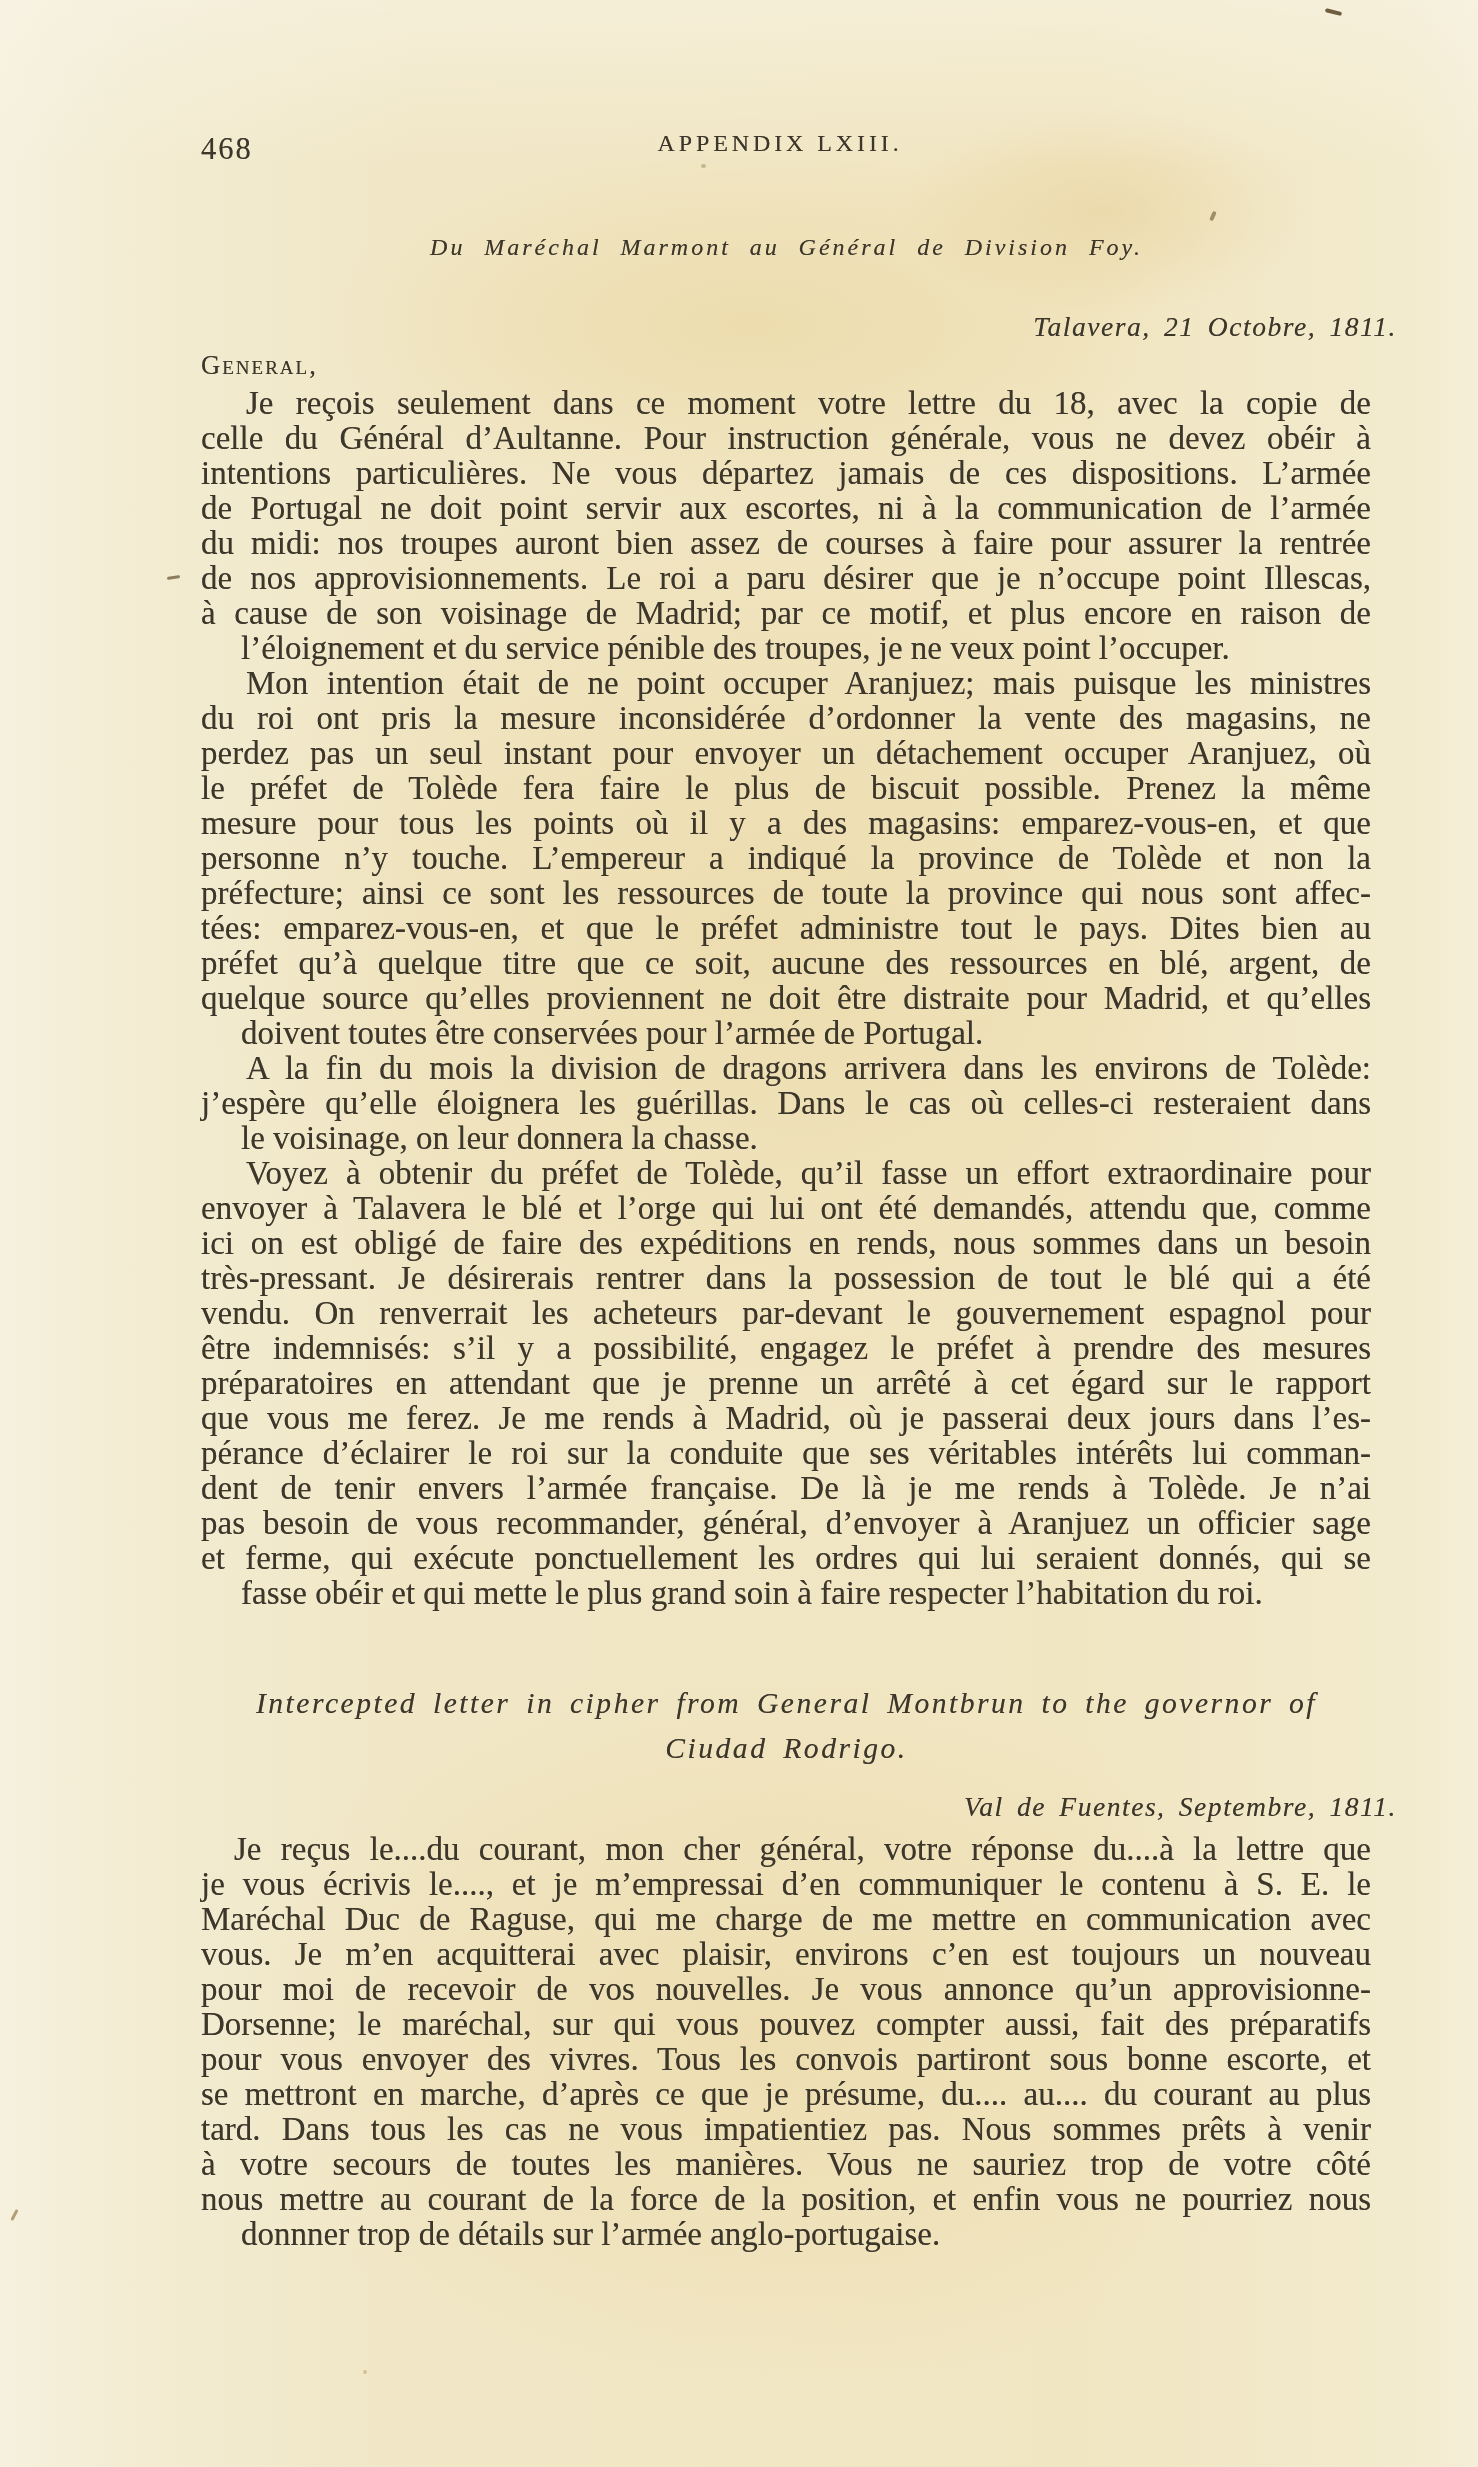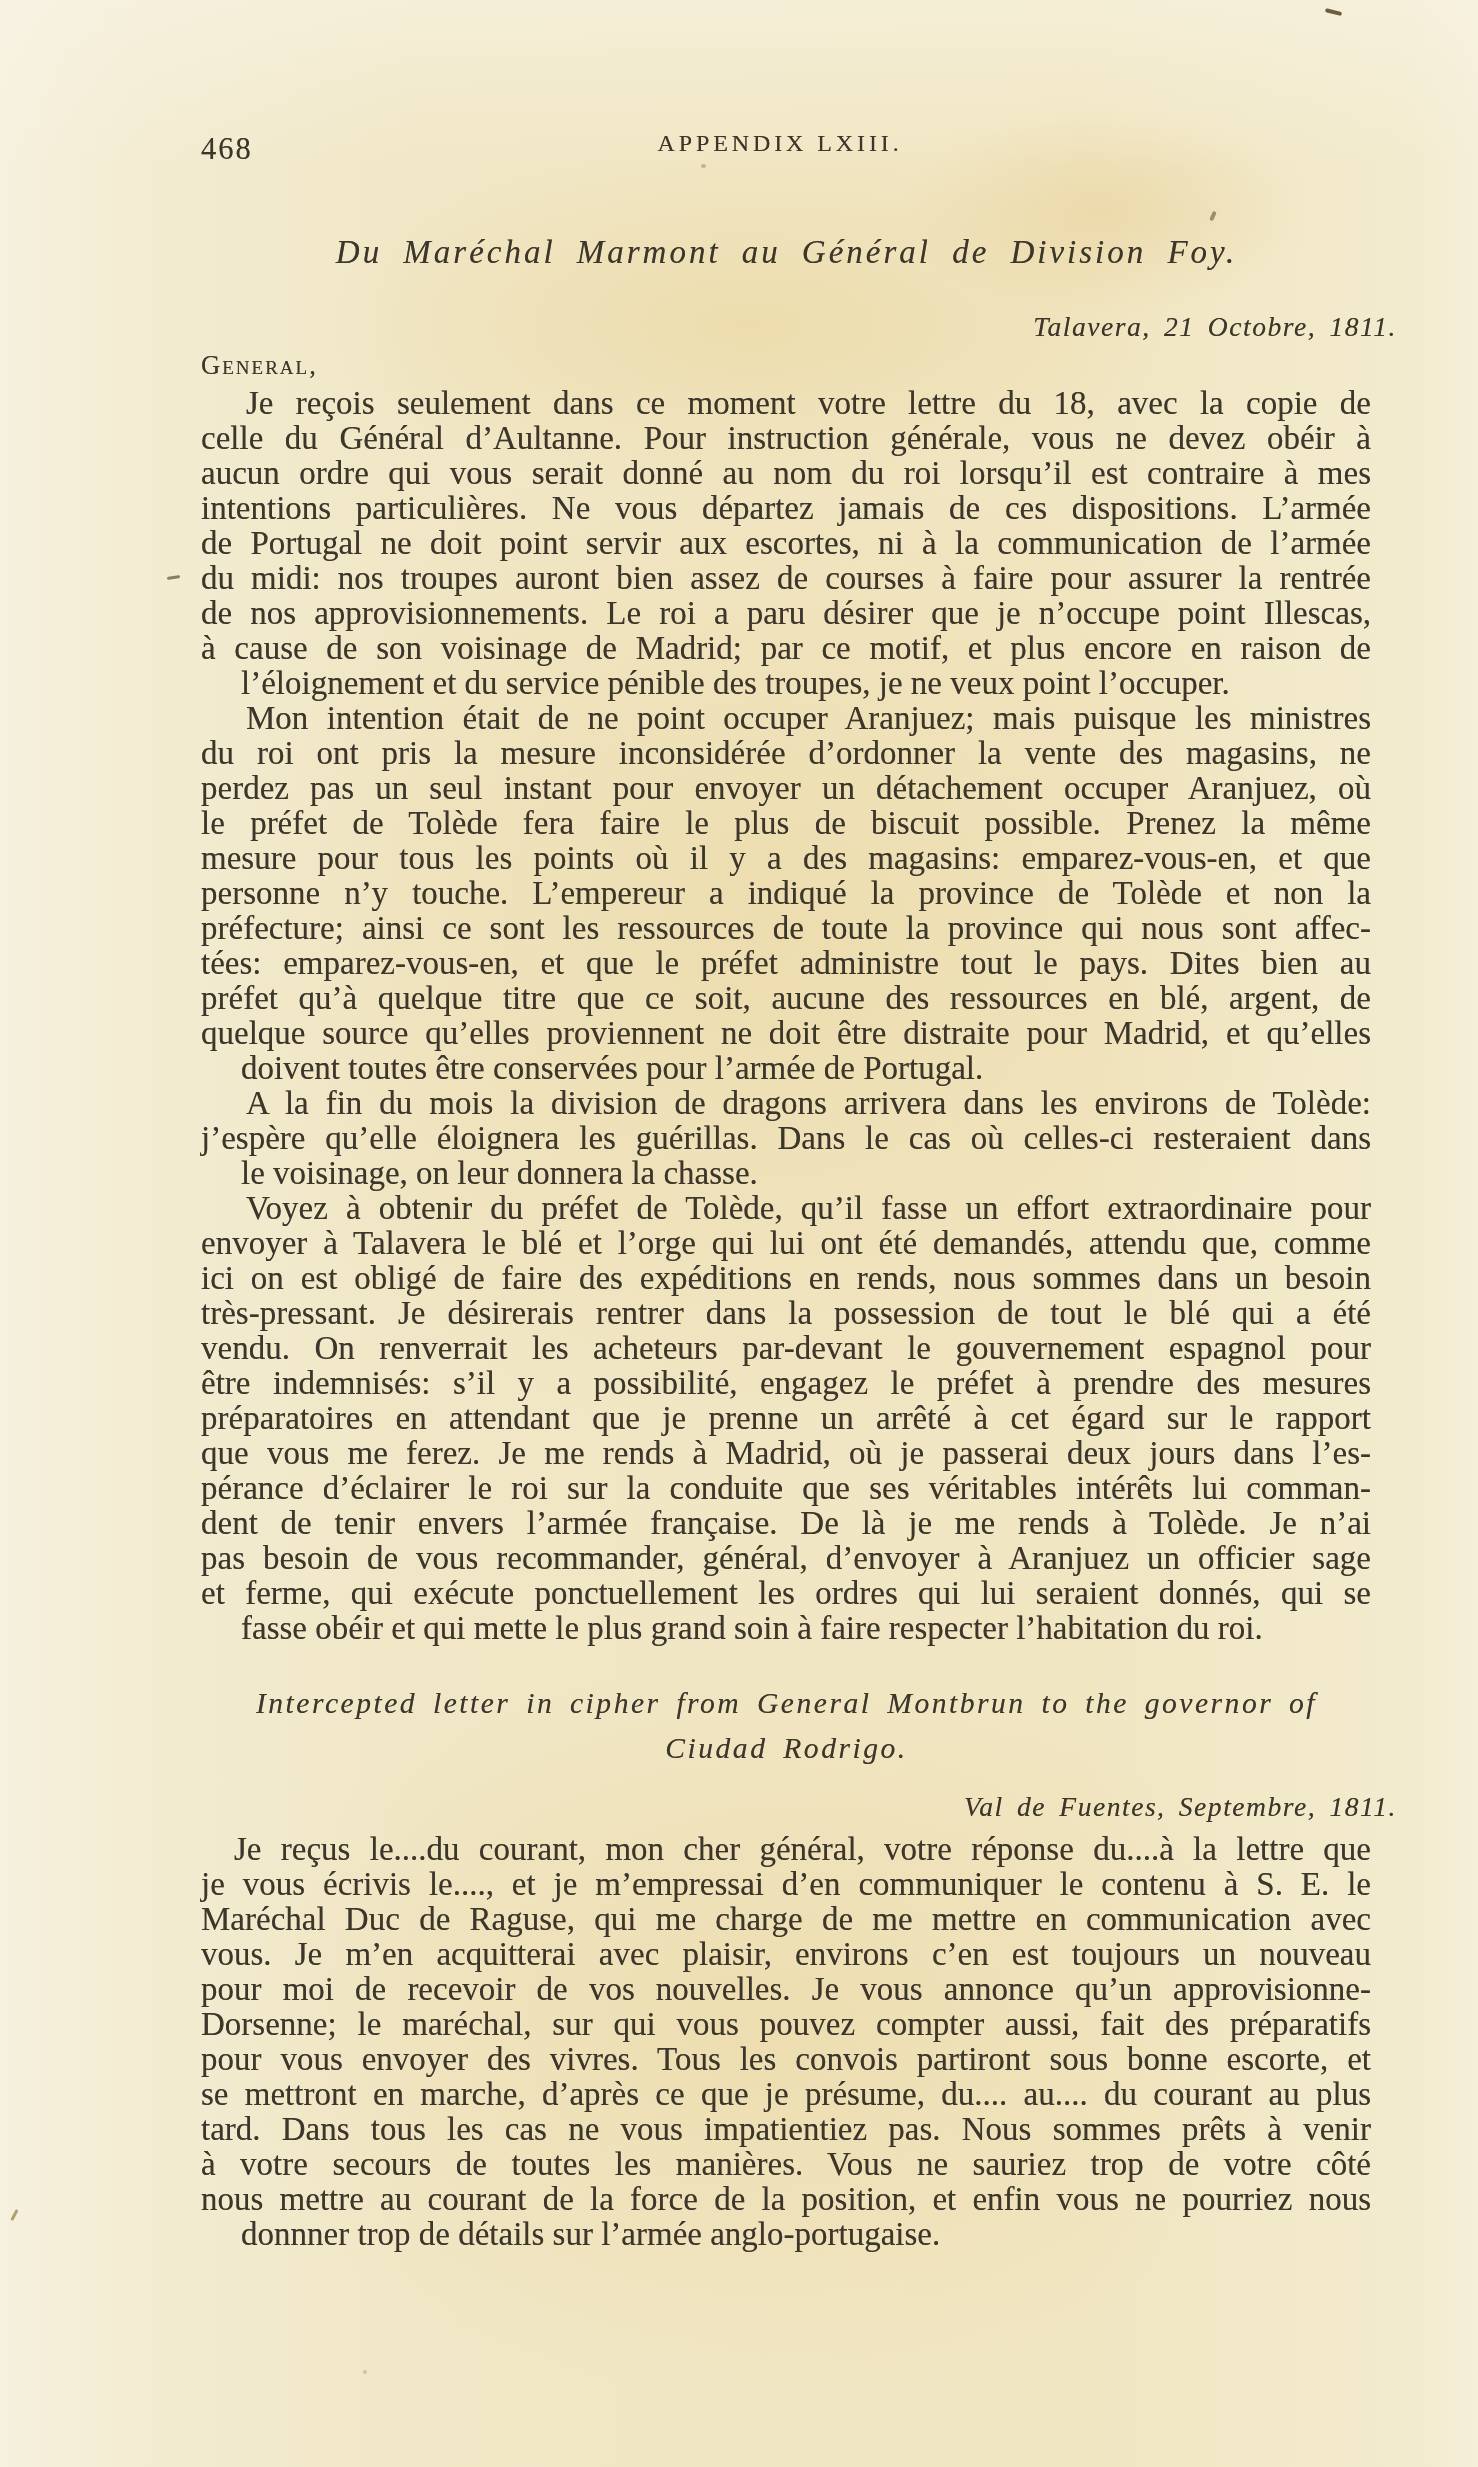--- a/index.html
+++ b/index.html
@@ -19,21 +19,21 @@
   .page * { box-sizing:border-box; }
 
   
   .inked { text-shadow:0 0 0.5px rgba(62,54,40,0.55); }
 
   .running-head { position:absolute; top:130px; left:0; width:100%; height:39px; }
   .page-number { position:absolute; left:201px; top:2px; font-size:30.5px; font-weight:normal; letter-spacing:2px; }
   .running-title { position:absolute; left:195px; width:1170px; text-align:center; font-size:24px; letter-spacing:3.9px; }
 
   .letter-title { position:absolute; left:155px; width:1263px; text-align:center;
-    font-style:italic; font-size:33px; letter-spacing:3px; word-spacing:9.9px; }
+    font-style:italic; font-size:24px; letter-spacing:3px; word-spacing:9.9px; }
   .title-marmont { top:234px; }
   .title-montbrun { top:1681px; font-size:29.6px; letter-spacing:2.5px; word-spacing:5.9px; line-height:45px; }
 
   .dateline { position:absolute; left:201px; width:1196px; text-align:right;
     font-style:italic; font-size:27.6px; letter-spacing:1.5px; word-spacing:4.9px; }
   .dateline-marmont { top:311px; }
   .dateline-montbrun { top:1791px; }
 
   .salutation { position:absolute; left:201px; top:350px; font-variant:small-caps;
     font-size:26.6px; letter-spacing:2px; }
@@ -68,21 +68,20 @@
   <div class="letter-title title-marmont">Du Maréchal Marmont au Général de Division Foy.</div>
 
   <div class="dateline dateline-marmont">Talavera, 21 Octobre, 1811.</div>
 
   <div class="salutation">General,</div>
 
   <div class="letter-body body-marmont">
       <div>
         <div class="line first">Je reçois seulement dans ce moment votre lettre du 18, avec la copie de</div>
         <div class="line">celle du Général d’Aultanne. Pour instruction générale, vous ne devez obéir à</div>
-        <div class="line">aucun ordre qui vous serait donné au nom du roi lorsqu’il est contraire à mes</div>
         <div class="line">intentions particulières. Ne vous départez jamais de ces dispositions. L’armée</div>
         <div class="line">de Portugal ne doit point servir aux escortes, ni à la communication de l’armée</div>
         <div class="line">du midi: nos troupes auront bien assez de courses à faire pour assurer la rentrée</div>
         <div class="line">de nos approvisionnements. Le roi a paru désirer que je n’occupe point Illescas,</div>
         <div class="line">à cause de son voisinage de Madrid; par ce motif, et plus encore en raison de</div>
         <div class="line last">l’éloignement et du service pénible des troupes, je ne veux point l’occuper.</div>
       </div>
       <div>
         <div class="line first">Mon intention était de ne point occuper Aranjuez; mais puisque les ministres</div>
         <div class="line">du roi ont pris la mesure inconsidérée d’ordonner la vente des magasins, ne</div>

